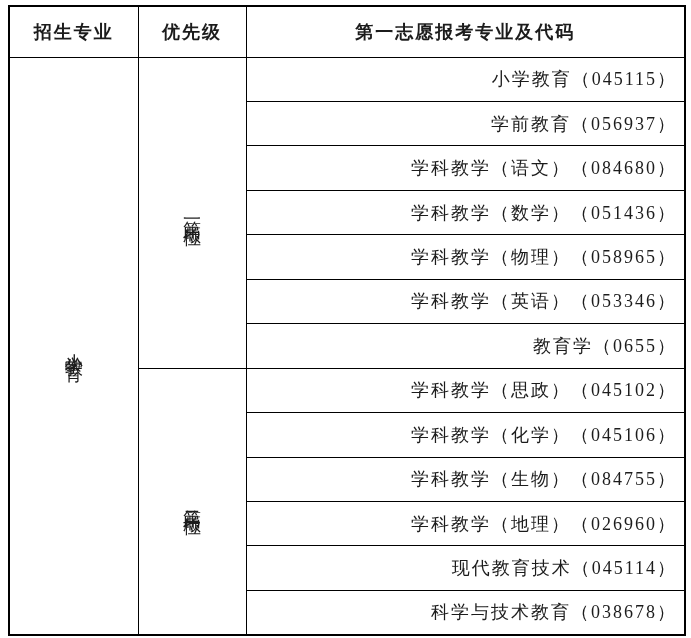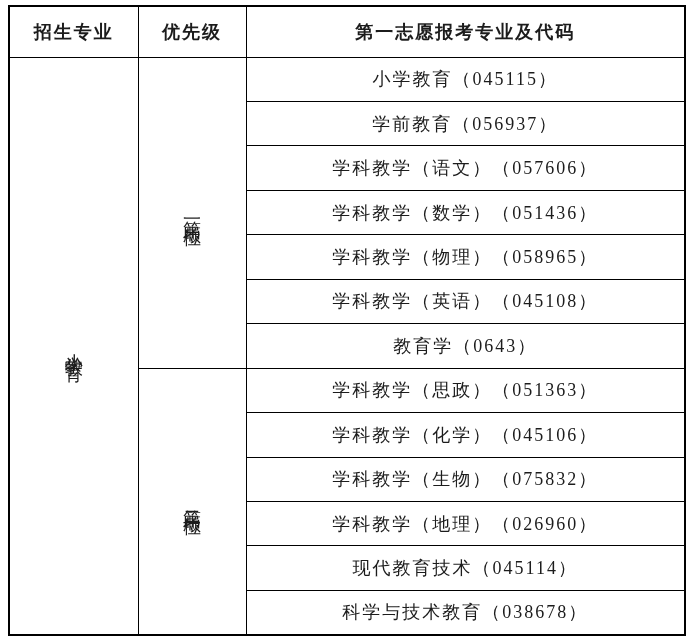--- a/index.html
+++ b/index.html
@@ -37,21 +37,21 @@
   col.col-major   { width: 129px; }
   col.col-priority{ width: 108px; }
   col.col-program { width: auto; }
   thead tr { height: 51px; }
   thead th {
     font-weight: bold;
     text-align: center;
     vertical-align: middle;
   }
   td.program-cell {
-    text-align: center;
+    text-align: right;
     vertical-align: middle;
     padding-left: 12px;
     height: 44px;
   }
   td.vertical-cell {
     text-align: center;
     vertical-align: middle;
   }
   .vertical-text {
     writing-mode: vertical-lr;
@@ -85,45 +85,45 @@
         </td>
         <td rowspan="7" class="vertical-cell">
           <span class="vertical-text">第一顺位</span>
         </td>
         <td class="program-cell">小学教育（045115）</td>
       </tr>
       <tr>
         <td class="program-cell">学前教育（056937）</td>
       </tr>
       <tr>
-        <td class="program-cell">学科教学（语文）（057606）</td>
+        <td class="program-cell">学科教学（语文）（084680）</td>
       </tr>
       <tr>
         <td class="program-cell">学科教学（数学）（051436）</td>
       </tr>
       <tr>
         <td class="program-cell">学科教学（物理）（058965）</td>
       </tr>
       <tr>
-        <td class="program-cell">学科教学（英语）（045108）</td>
+        <td class="program-cell">学科教学（英语）（053346）</td>
       </tr>
       <tr>
-        <td class="program-cell">教育学（0643）</td>
+        <td class="program-cell">教育学（0655）</td>
       </tr>
       <tr>
         <td rowspan="6" class="vertical-cell">
           <span class="vertical-text">第二顺位</span>
         </td>
-        <td class="program-cell">学科教学（思政）（051363）</td>
+        <td class="program-cell">学科教学（思政）（045102）</td>
       </tr>
       <tr>
         <td class="program-cell">学科教学（化学）（045106）</td>
       </tr>
       <tr>
-        <td class="program-cell">学科教学（生物）（075832）</td>
+        <td class="program-cell">学科教学（生物）（084755）</td>
       </tr>
       <tr>
         <td class="program-cell">学科教学（地理）（026960）</td>
       </tr>
       <tr>
         <td class="program-cell">现代教育技术（045114）</td>
       </tr>
       <tr>
         <td class="program-cell">科学与技术教育（038678）</td>
       </tr>

